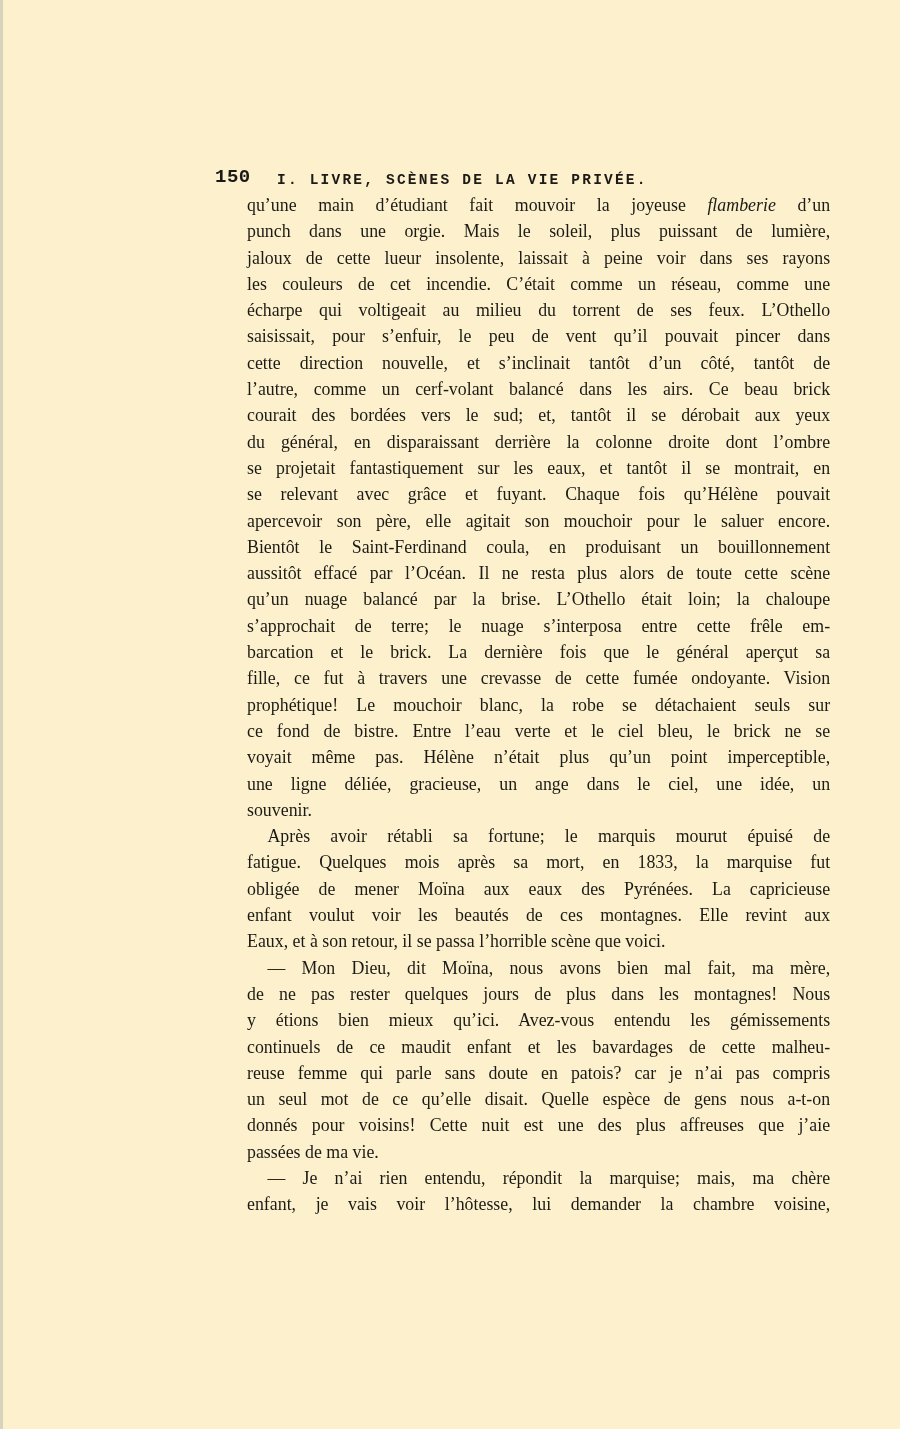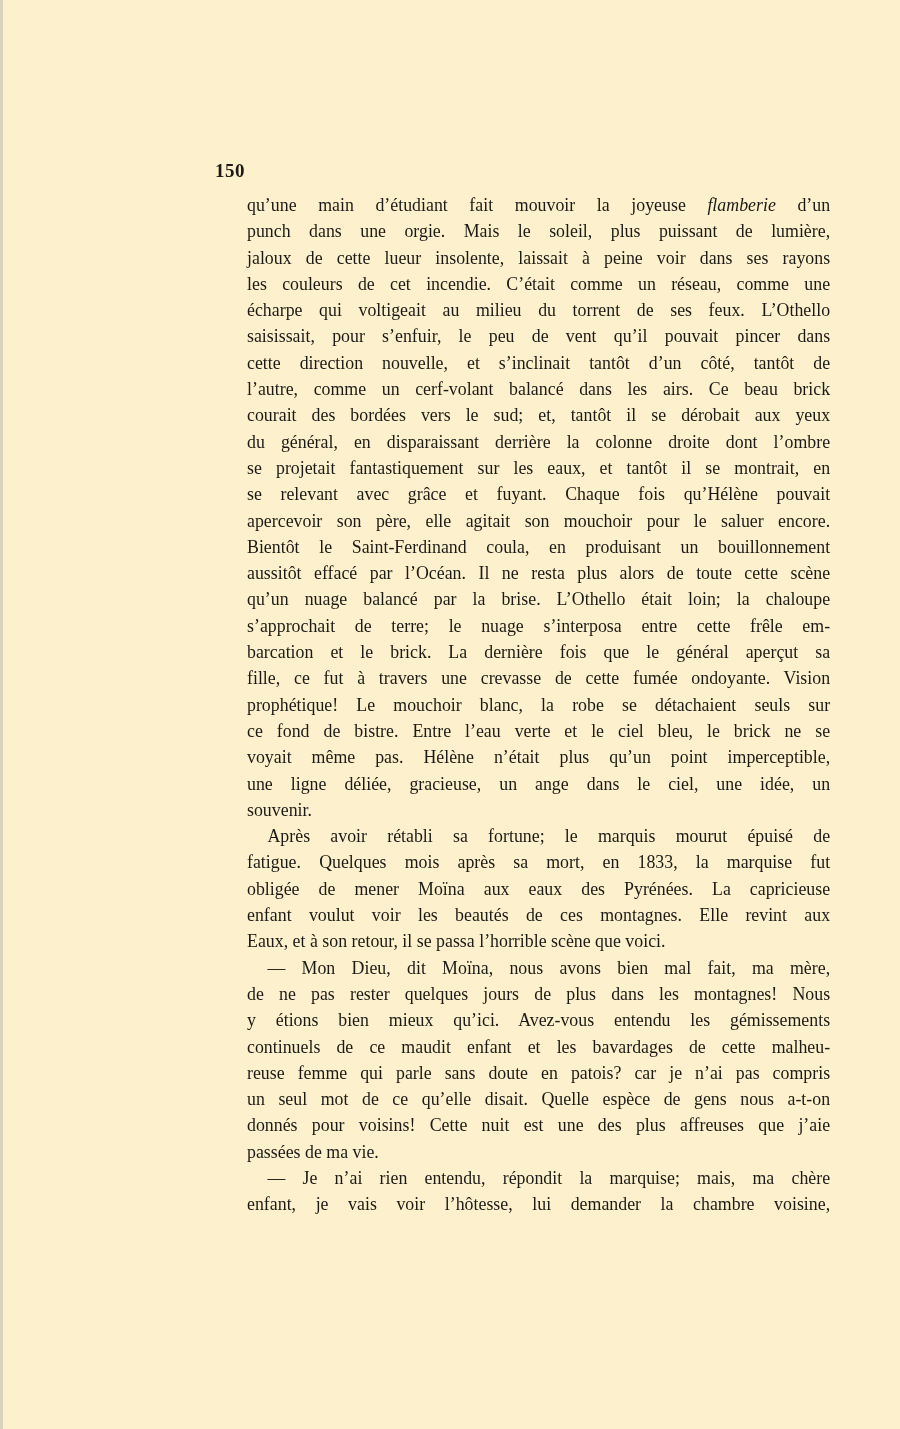--- a/index.html
+++ b/index.html
@@ -22,23 +22,24 @@
       background: #d9d2bd;
     }
     .page {
       position: absolute;
       left: 215px;
       top: 160px;
       width: 583px;
     }
     .running-head {
       display: flex;
-      align-items: flex-start;
+      align-items: flex-end;
       height: 28px;
       font-weight: bold;
+      font-family: Liberation Mono, monospace;
     }
     .folio {
       font-size: 19px;
       width: 62px;
       letter-spacing: 0.5px;
     }
     .running-title {
       font-size: 14.5px;
       letter-spacing: 2.2px;
       font-variant: small-caps;
@@ -69,20 +70,21 @@
     }
   </style>
 </head>
 <body>
 
 <div class="page-edge"></div>
 
 <div class="page">
   <div class="running-head">
     <span class="folio">150</span>
+    <span class="running-title">I. LIVRE, SCÈNES DE LA VIE PRIVÉE.</span>
   </div>
   <div class="body-text" id="body-text">
       <div class="line"><span>qu’une main d’étudiant fait mouvoir la joyeuse </span><span class="it">flamberie</span><span> d’un</span></div>
       <div class="line">punch dans une orgie. Mais le soleil, plus puissant de lumière,</div>
       <div class="line">jaloux de cette lueur insolente, laissait à peine voir dans ses rayons</div>
       <div class="line">les couleurs de cet incendie. C’était comme un réseau, comme une</div>
       <div class="line">écharpe qui voltigeait au milieu du torrent de ses feux. L’Othello</div>
       <div class="line">saisissait, pour s’enfuir, le peu de vent qu’il pouvait pincer dans</div>
       <div class="line">cette direction nouvelle, et s’inclinait tantôt d’un côté, tantôt de</div>
       <div class="line">l’autre, comme un cerf-volant balancé dans les airs. Ce beau brick</div>

